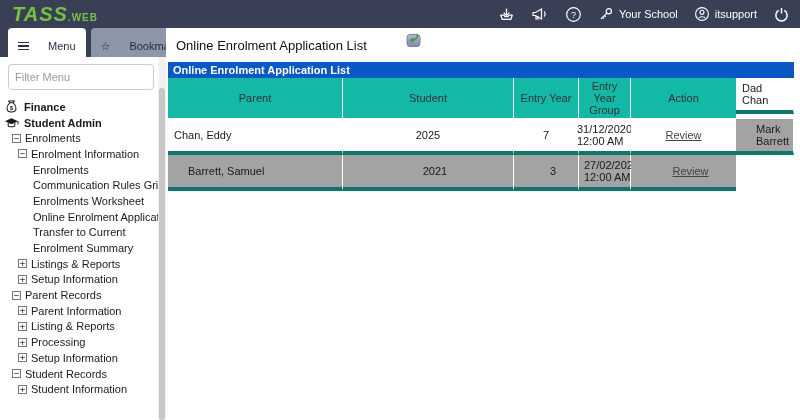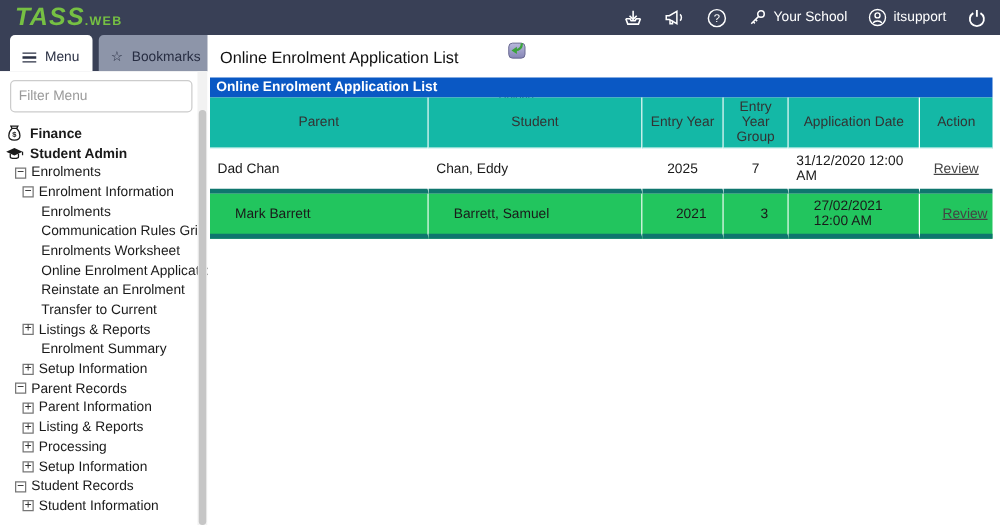--- a/index.html
+++ b/index.html
@@ -12,21 +12,21 @@
   .logo .brand { font-size:20px; font-weight:bold; font-style:italic; letter-spacing:1px; line-height:26px; }
   .logo .suffix { font-size:10px; font-weight:bold; letter-spacing:1px; }
   .tb-right { display:flex; align-items:center; gap:16px; color:#fff; font-size:11px; }
   .tb-item { display:flex; align-items:center; gap:5px; cursor:pointer; }
   .tb-icon svg { display:block; }
 
   
   .shell { display:flex; height:392px; }
   .leftcol { width:166px; display:flex; flex-direction:column; flex:none; }
   .tabstrip { height:29px; background:#394056; display:flex; align-items:flex-end; padding-left:8px; gap:5px; }
-  .tab { display:flex; align-items:center; gap:7px; font-size:11px; padding:12px 10px 5px 10px; border-radius:4px 4px 0 0; cursor:pointer; }
+  .tab { display:flex; align-items:center; gap:19px; font-size:11px; padding:12px 10px 5px 10px; border-radius:4px 4px 0 0; cursor:pointer; }
   .tab.active { background:#fff; color:#2b3144; }
   .tab.inactive { background:#8d95a9; color:#272d42; }
   .hamb { display:inline-block; width:11px; }
   .hamb i { display:block; height:1.5px; background:#2b3144; margin:2px 0; }
   .star { font-size:11px; line-height:10px; }
 
   
   .sidebar { flex:1; background:#fff; position:relative; padding-top:7px; overflow:hidden; }
   .filter-wrap { padding:0 12px 0 8px; }
   .filter-input { width:100%; height:21px; border:1px solid #ccc; border-radius:4px; font-size:11px; padding:12px 6px; color:#333; outline:none; font-family:inherit; }
@@ -54,21 +54,21 @@
   .records { font-size:11px; color:#222; margin:4px 0 4px 4px; }
 
   .tbl { margin-left:2px; width:626px; display:grid; grid-template-columns:175px 171px 65px 52px 105px 58px; }
   .th { background:#14b8a6; color:#333; font-size:11px; min-height:30px; display:flex; align-items:center; justify-content:center; text-align:center; padding:2px 4px; border-right:1px solid #fff; border-bottom:1px solid #fff; line-height:12px; }
   .td { font-size:11px; color:#1a1a1a; height:36px; display:flex; align-items:center; padding:0 6px; border-right:1px solid #fff; border-bottom:4px solid #0f766e; }
   .lc { border-right:none; }
   .al { justify-content:flex-start; }
   .ac { justify-content:center; }
   .tr { display:contents; }
   .tr.r0 .td { background:#fff; }
-  .tr.r1 .td { background:#22c55e;padding-left:20px; }
+  .tr.r1 .td { background:#a3a3a3;padding-left:20px; }
   .review { text-decoration:underline; color:#444; cursor:pointer; }
 </style>
 </head>
 <body>
 
 <div class="topbar">
   <div class="logo">
     <span class="brand">TASS</span>
     <span class="suffix">.WEB</span>
   </div>
@@ -182,31 +182,28 @@
         <div class="ti lvl4">
           <span>Communication Rules Grid</span>
         </div>
         <div class="ti lvl4">
           <span>Enrolments Worksheet</span>
         </div>
         <div class="ti lvl4">
           <span>Online Enrolment Applications</span>
         </div>
         <div class="ti lvl4">
-          <span>Reinstate an Enrolment</span>
-        </div>
-        <div class="ti lvl4">
           <span>Transfer to Current</span>
         </div>
+        <div class="ti lvl4">
+          <span>Enrolment Summary</span>
+        </div>
         <div class="ti lvl3">
           <span class="tg plus"></span>
           <span>Listings &amp; Reports</span>
-        </div>
-        <div class="ti lvl4">
-          <span>Enrolment Summary</span>
         </div>
         <div class="ti lvl3">
           <span class="tg plus"></span>
           <span>Setup Information</span>
         </div>
         <div class="ti lvl2">
           <span class="tg minus"></span>
           <span>Parent Records</span>
         </div>
         <div class="ti lvl3">
@@ -265,21 +262,20 @@
     <div class="section-bar">
       <span>Online Enrolment Application List</span>
     </div>
 
 
     <div class="tbl">
       <div class="th">Parent</div>
       <div class="th">Student</div>
       <div class="th">Entry Year</div>
       <div class="th">Entry Year Group</div>
-      <div class="th">Application Date</div>
       <div class="th lc">Action</div>
 
       <div class="tr r0">
         <div class="td al">Dad Chan</div>
         <div class="td al">Chan, Eddy</div>
         <div class="td ac">2025</div>
         <div class="td ac">7</div>
         <div class="td ac">31/12/2020 12:00 AM</div>
         <div class="td ac lc">
           <span class="review">Review</span>

